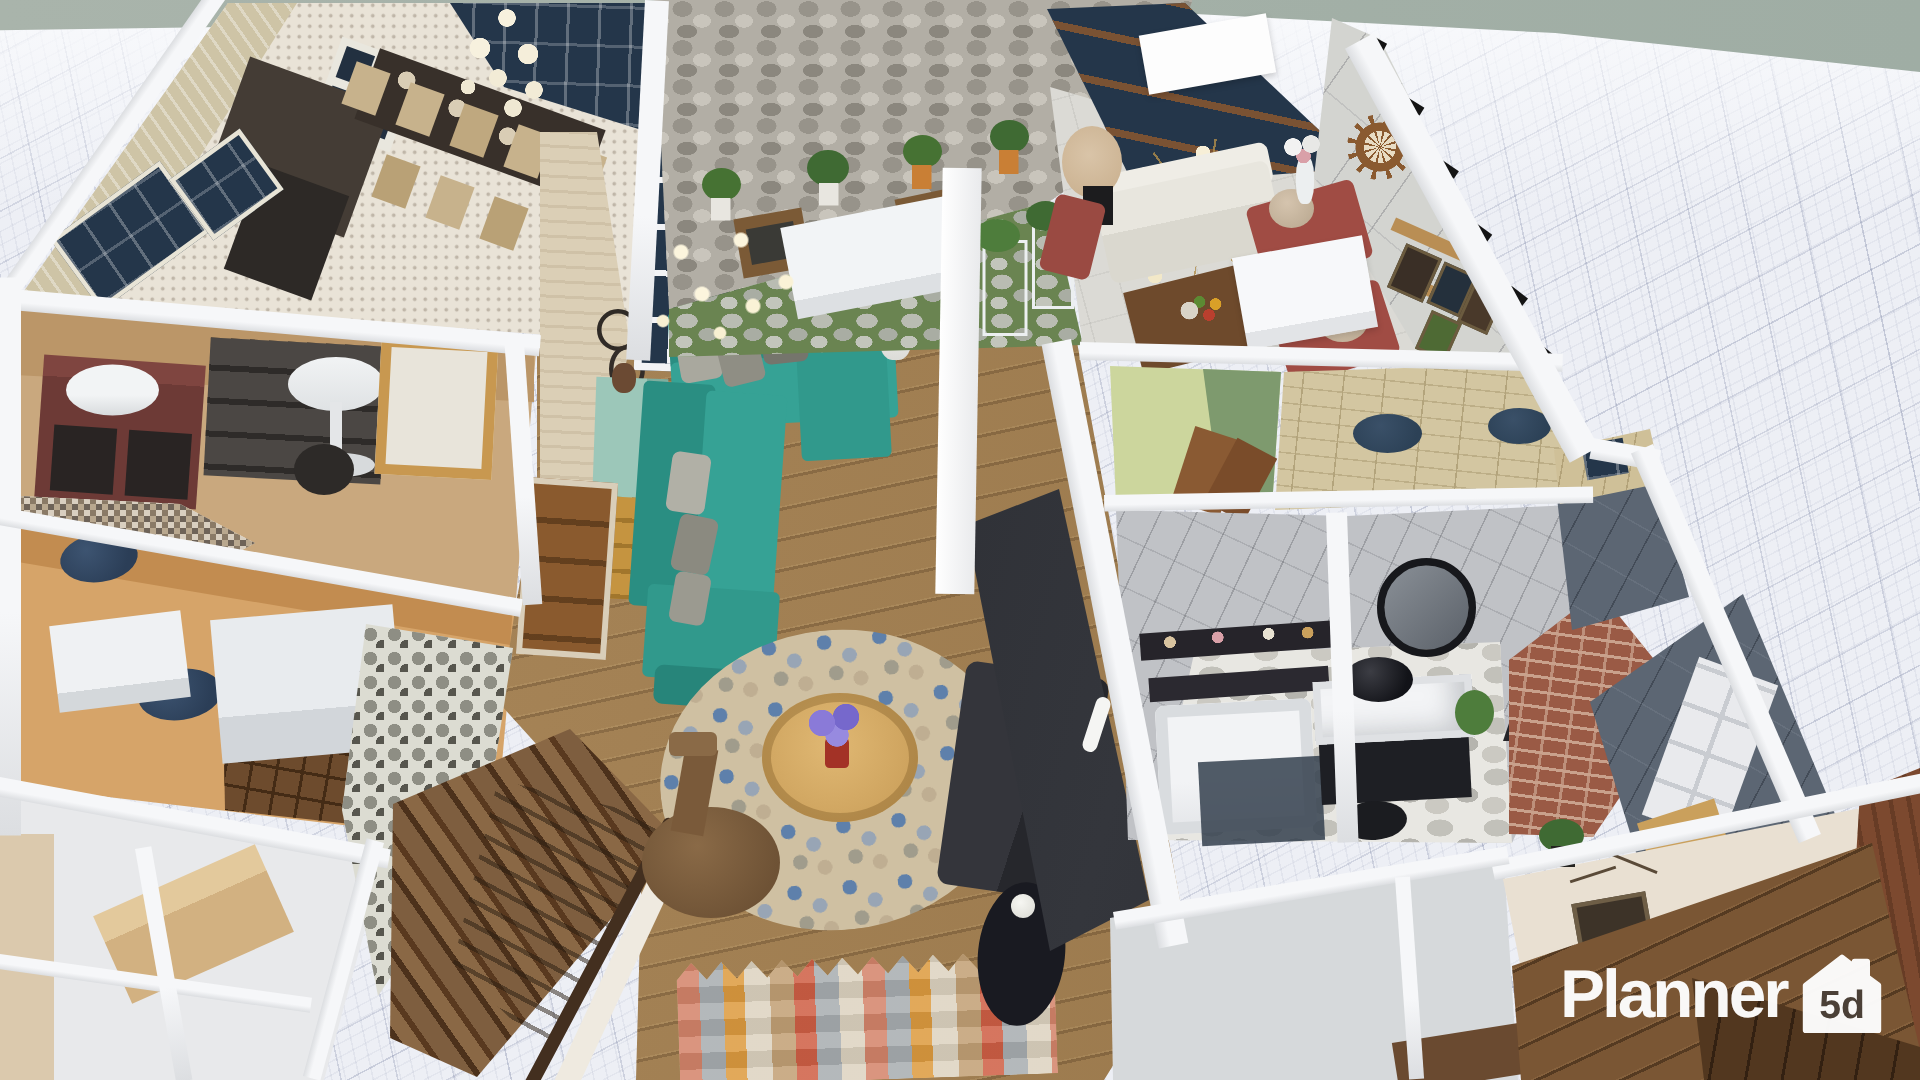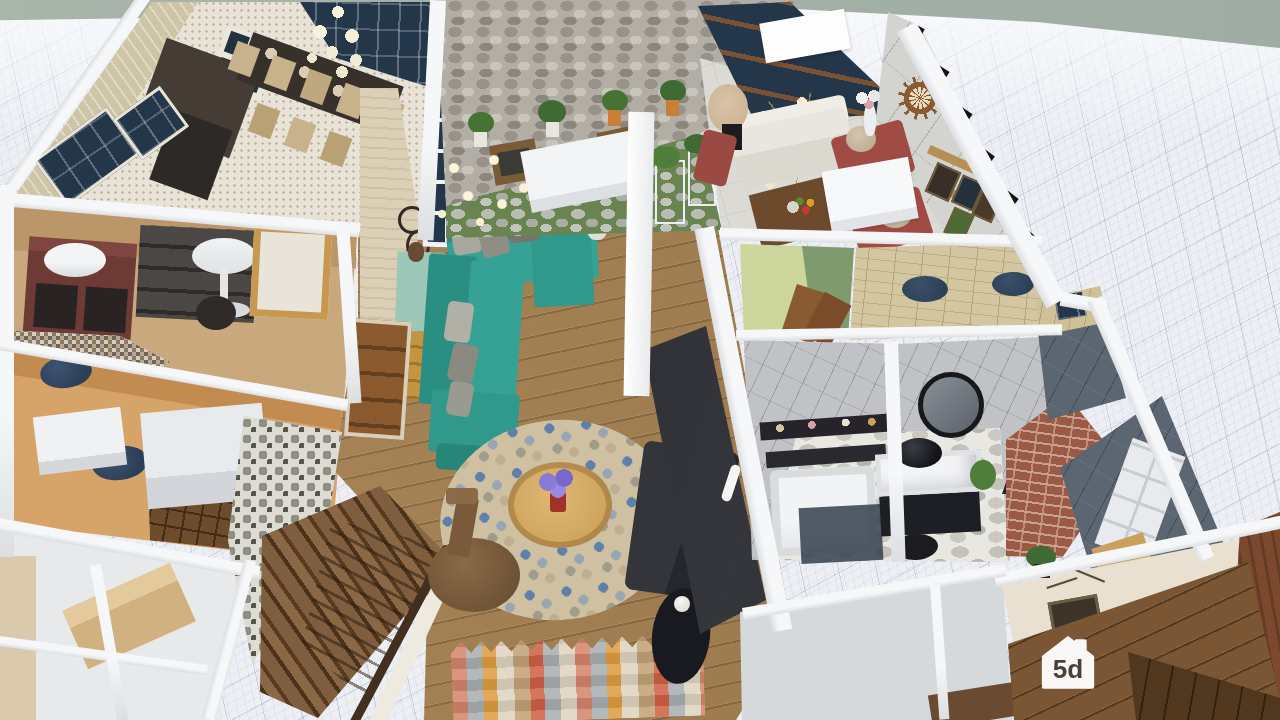--- a/index.html
+++ b/index.html
@@ -284,19 +284,20 @@
   <div class="s wallbar" style="left:736px;top:330px;width:326px;height:11px;transform:rotate(-1deg);"></div>
   <div class="s wallbar" style="left:884px;top:342px;width:14px;height:220px;transform:rotate(-2deg);"></div>
   <div class="s wallbar" style="left:916px;top:22px;width:314px;height:22px;transform:rotate(61.5deg);"></div>
   <div class="s wallbar" style="left:1062px;top:292px;width:46px;height:14px;transform:rotate(10deg);"></div>
   <div class="s wallbar" style="left:1102px;top:296px;width:283px;height:16px;transform:rotate(66.7deg);"></div>
   <div class="s wallbar" style="left:994px;top:574px;width:292px;height:13px;transform:rotate(-11.5deg);"></div>
   <div class="s wallbar" style="left:742px;top:608px;width:266px;height:12px;transform:rotate(-9.5deg);"></div>
   <div class="s wallbar" style="left:930px;top:585px;width:10px;height:135px;transform:rotate(-4deg);"></div>
 
   <div id="watermark">
+    <span class="brand">Planner</span>
     <svg width="56" height="57" viewBox="0 0 60 60">
       <path d="M30 4 L4 24 L4 56 L56 56 L56 24 L48 18 L48 7 L39 7 L39 11 Z" fill="#ffffff" stroke="#ffffff" stroke-width="4" stroke-linejoin="round"></path>
       <text x="30" y="47" text-anchor="middle" font-family="Liberation Sans, sans-serif" font-size="28" font-weight="bold" fill="#4a4038">5d</text>
     </svg>
   </div>
 
 </div>
 
 </body></html>

